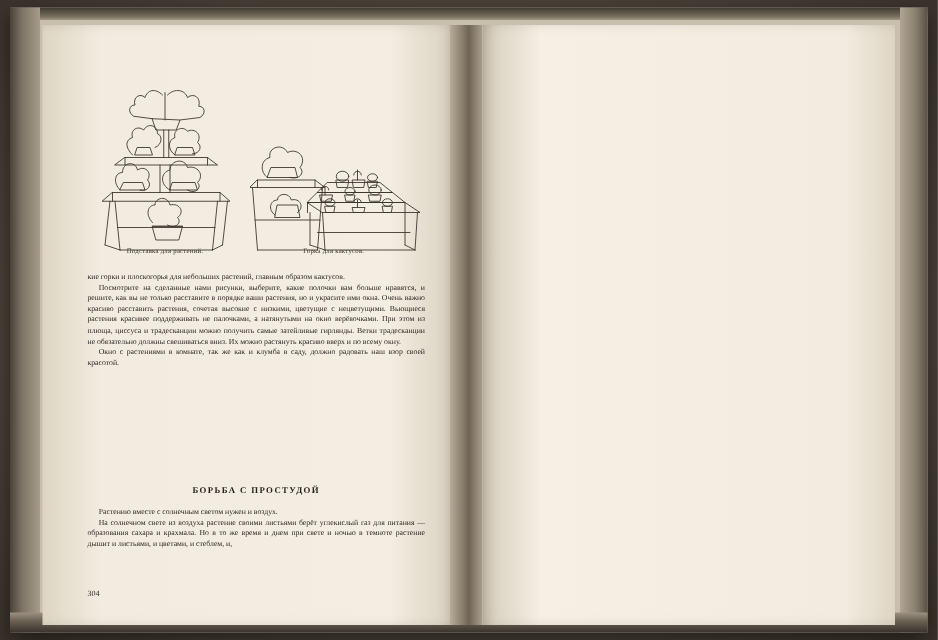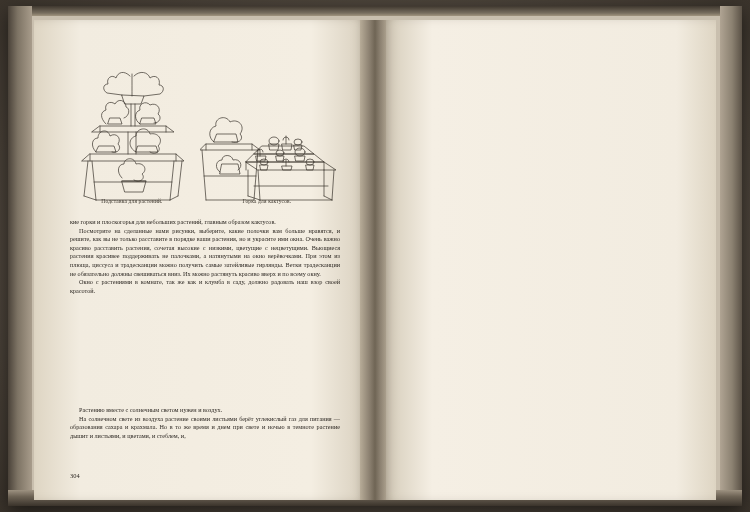--- a/index.html
+++ b/index.html
@@ -302,20 +302,21 @@
 
       <div class="ill-caption cap-left">Подставка для растений.</div>
       <div class="ill-caption cap-right">Горка для кактусов.</div>
 
       <div class="body-text">
         <p class="noind">кие горки и плоскогорья для небольших растений, главным образом кактусов.</p>
         <p>Посмотрите на сделанные нами рисунки, выберите, какие полочки вам больше нравятся, и решите, как вы не только расставите в порядке ваши растения, но и украсите ими окна. Очень важно красиво расставить растения, сочетая высокие с низкими, цветущие с нецветущими. Вьющиеся растения красивее поддерживать не палочками, а натянутыми на окно верёвочками. При этом из плюща, циссуса и традесканции можно получить самые затейливые гирлянды. Ветки традесканции не обязательно должны свешиваться вниз. Их можно растянуть красиво вверх и по всему окну.</p>
         <p>Окно с растениями в комнате, так же как и клумба в саду, должно радовать наш взор своей красотой.</p>
       </div>
 
+      <div class="section-head">БОРЬБА С ПРОСТУДОЙ</div>
 
       <div class="body-text2">
         <p>Растению вместе с солнечным светом нужен и воздух.</p>
         <p>На солнечном свете из воздуха растение своими листьями берёт углекислый газ для питания — образования сахара и крахмала. Но в то же время и днем при свете и ночью в темноте растение дышит и листьями, и цветами, и стеблем, и,</p>
       </div>
 
       <div class="folio">304</div>
     </div>
 
     <div class="gutter"></div>

